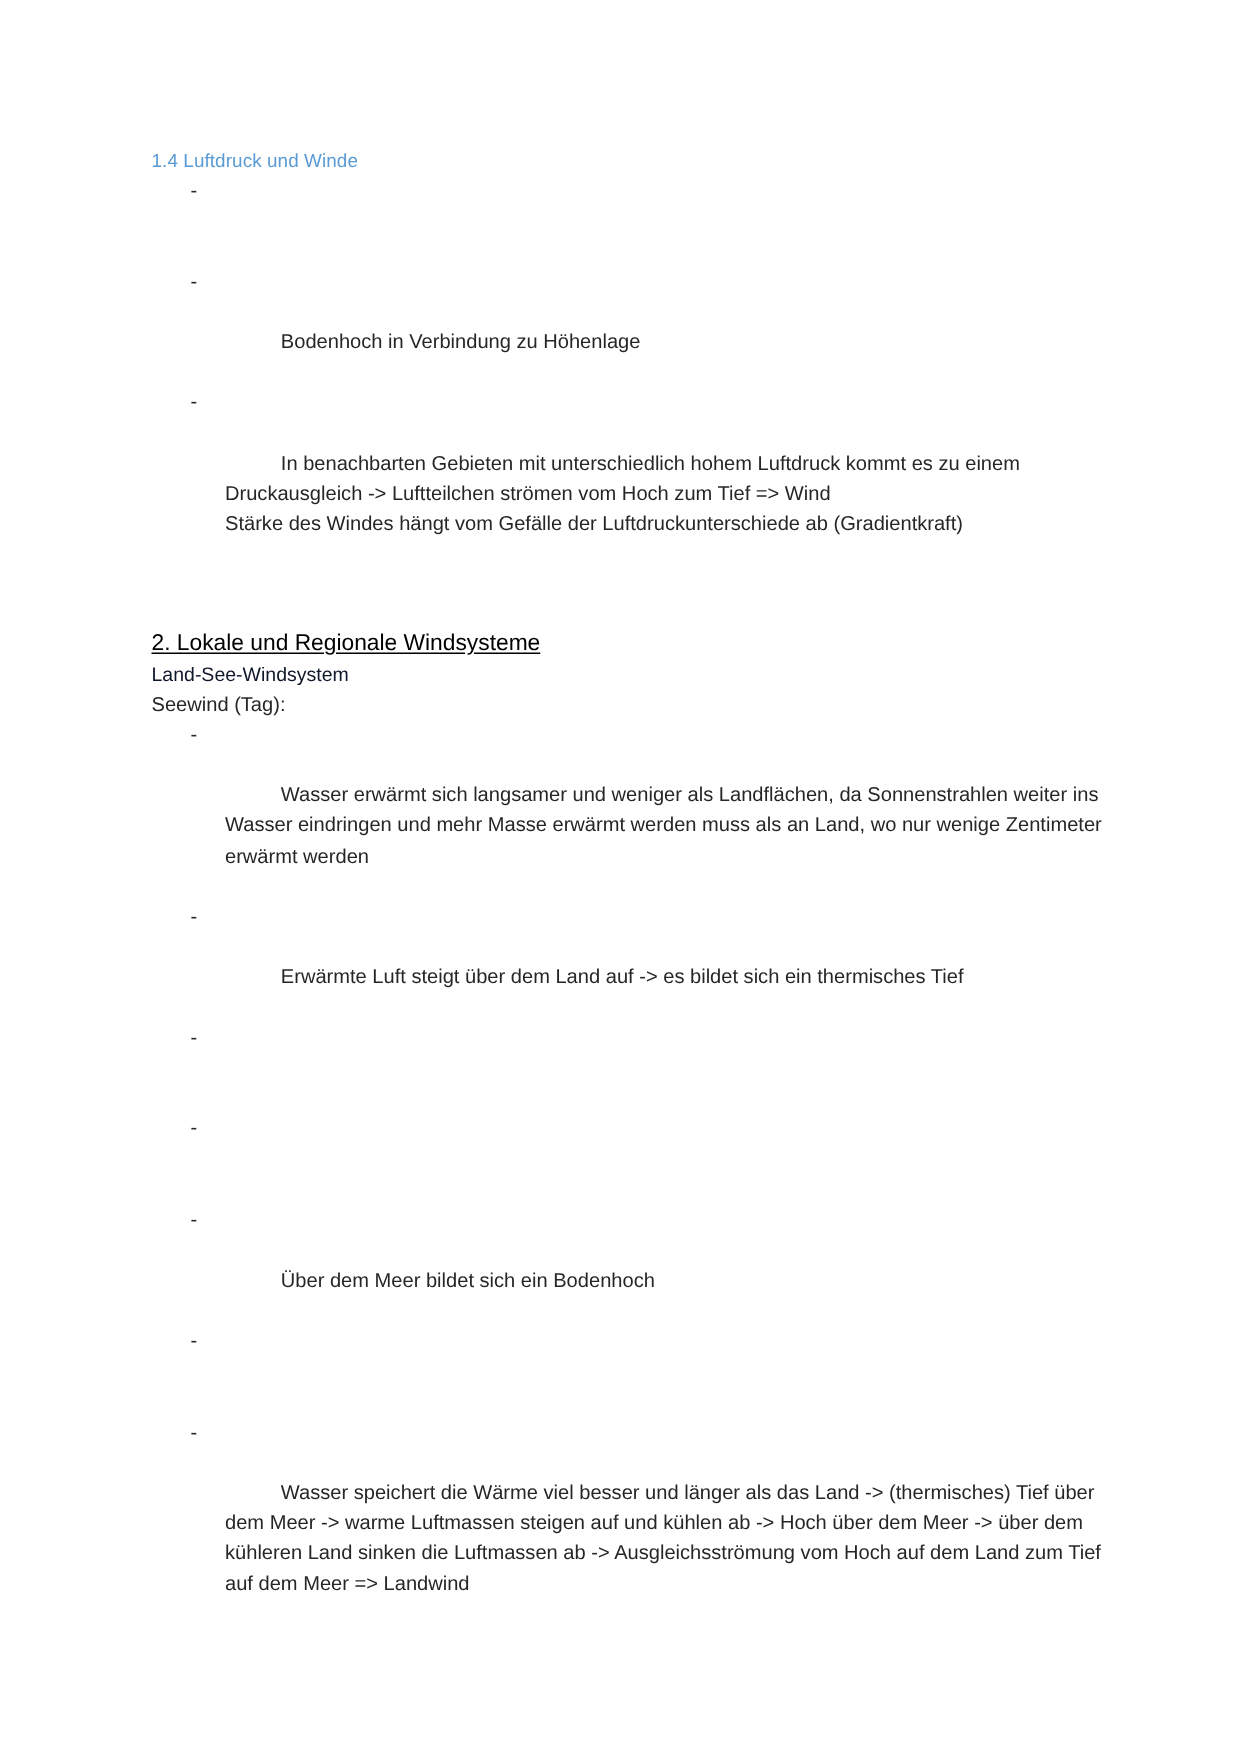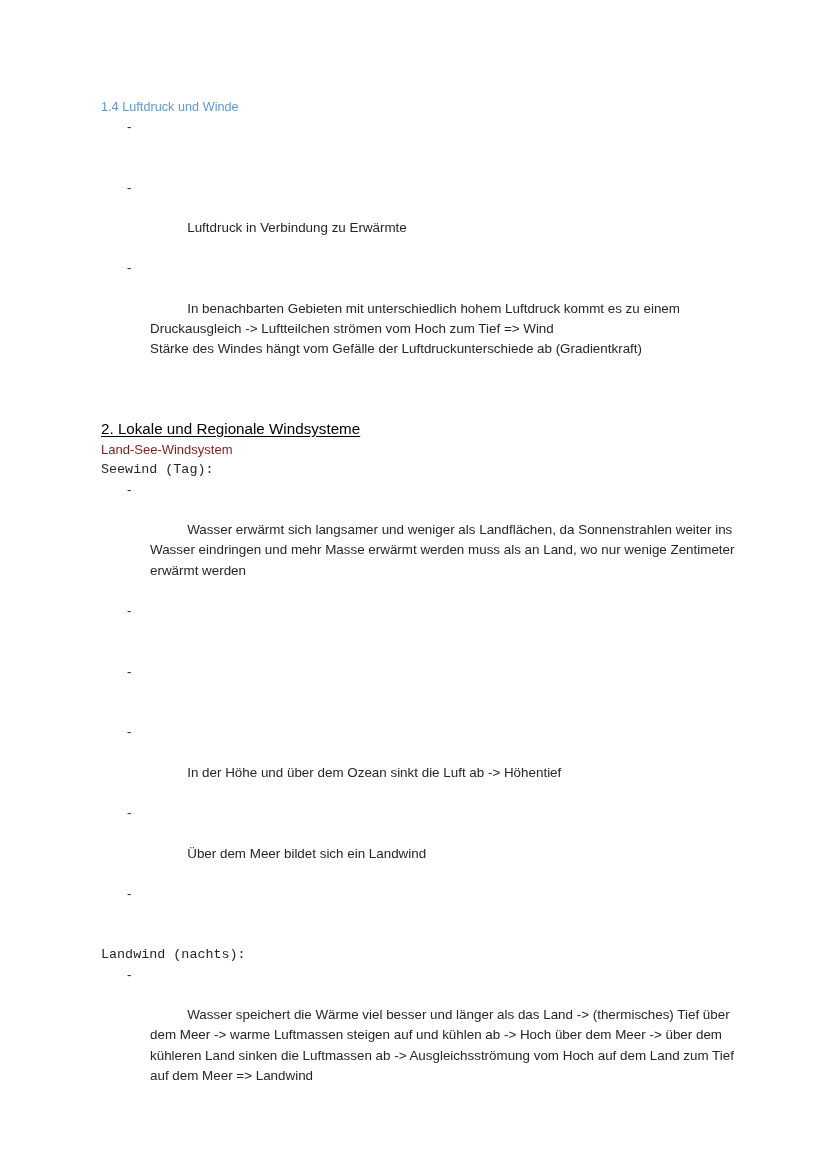--- a/index.html
+++ b/index.html
@@ -44,33 +44,32 @@
     line-height: 22px;
     color: #000000;
     text-decoration: underline;
     text-underline-offset: 2px;
     margin: 0;
     white-space: pre-wrap;
   }
   .h-sub {
     font-size: 13px;
     line-height: 20px;
-    color: #7f1d1d;
+    color: #0f172a;
     margin: 0;
     white-space: pre-wrap;
   }
 
   
   .para {
     font-size: 13.4px;
     line-height: 20.2px;
     color: #262626;
     margin: 0;
     white-space: pre-wrap;
-    font-family: Liberation Mono, monospace;
   }
 
   
   ul.bullets {
     list-style: none;
     margin: 0;
     padding: 0;
   }
   ul.bullets > li {
     position: relative;
@@ -101,21 +100,21 @@
   <div class="content">
 
     <div class="blk">
       <div class="h-section">1.4 Luftdruck und Winde</div>
       <ul class="bullets">
         <li>
           <span class="dash">-</span>
         </li>
         <li>
           <span class="dash">-</span>
-          <span>Luftdruck in Verbindung zu Erwärmte</span>
+          <span>Bodenhoch in Verbindung zu Höhenlage</span>
         </li>
         <li>
           <span class="dash">-</span>
           <span>In benachbarten Gebieten mit unterschiedlich hohem Luftdruck kommt es zu einem Druckausgleich -&gt; Luftteilchen strömen vom Hoch zum Tief =&gt; Wind
 Stärke des Windes hängt vom Gefälle der Luftdruckunterschiede ab (Gradientkraft)</span>
         </li>
       </ul>
     </div>
 
     <div class="gap-lg"></div>
@@ -125,38 +124,37 @@
       <div class="h-sub">Land-See-Windsystem</div>
 
       <div class="para">Seewind (Tag):</div>
       <ul class="bullets">
         <li>
           <span class="dash">-</span>
           <span>Wasser erwärmt sich langsamer und weniger als Landflächen, da Sonnenstrahlen weiter ins Wasser eindringen und mehr Masse erwärmt werden muss als an Land, wo nur wenige Zentimeter erwärmt werden</span>
         </li>
         <li>
           <span class="dash">-</span>
+          <span>Erwärmte Luft steigt über dem Land auf -&gt; es bildet sich ein thermisches Tief</span>
         </li>
         <li>
           <span class="dash">-</span>
         </li>
         <li>
           <span class="dash">-</span>
-          <span>In der Höhe und über dem Ozean sinkt die Luft ab -&gt; Höhentief</span>
         </li>
         <li>
           <span class="dash">-</span>
-          <span>Über dem Meer bildet sich ein Landwind</span>
+          <span>Über dem Meer bildet sich ein Bodenhoch</span>
         </li>
         <li>
           <span class="dash">-</span>
         </li>
       </ul>
 
-      <div class="para">Landwind (nachts):</div>
       <ul class="bullets">
         <li>
           <span class="dash">-</span>
           <span>Wasser speichert die Wärme viel besser und länger als das Land -&gt; (thermisches) Tief über dem Meer -&gt; warme Luftmassen steigen auf und kühlen ab -&gt; Hoch über dem Meer -&gt; über dem kühleren Land sinken die Luftmassen ab -&gt; Ausgleichsströmung vom Hoch auf dem Land zum Tief auf dem Meer =&gt; Landwind</span>
         </li>
       </ul>
     </div>
 
   </div>
 </div>

